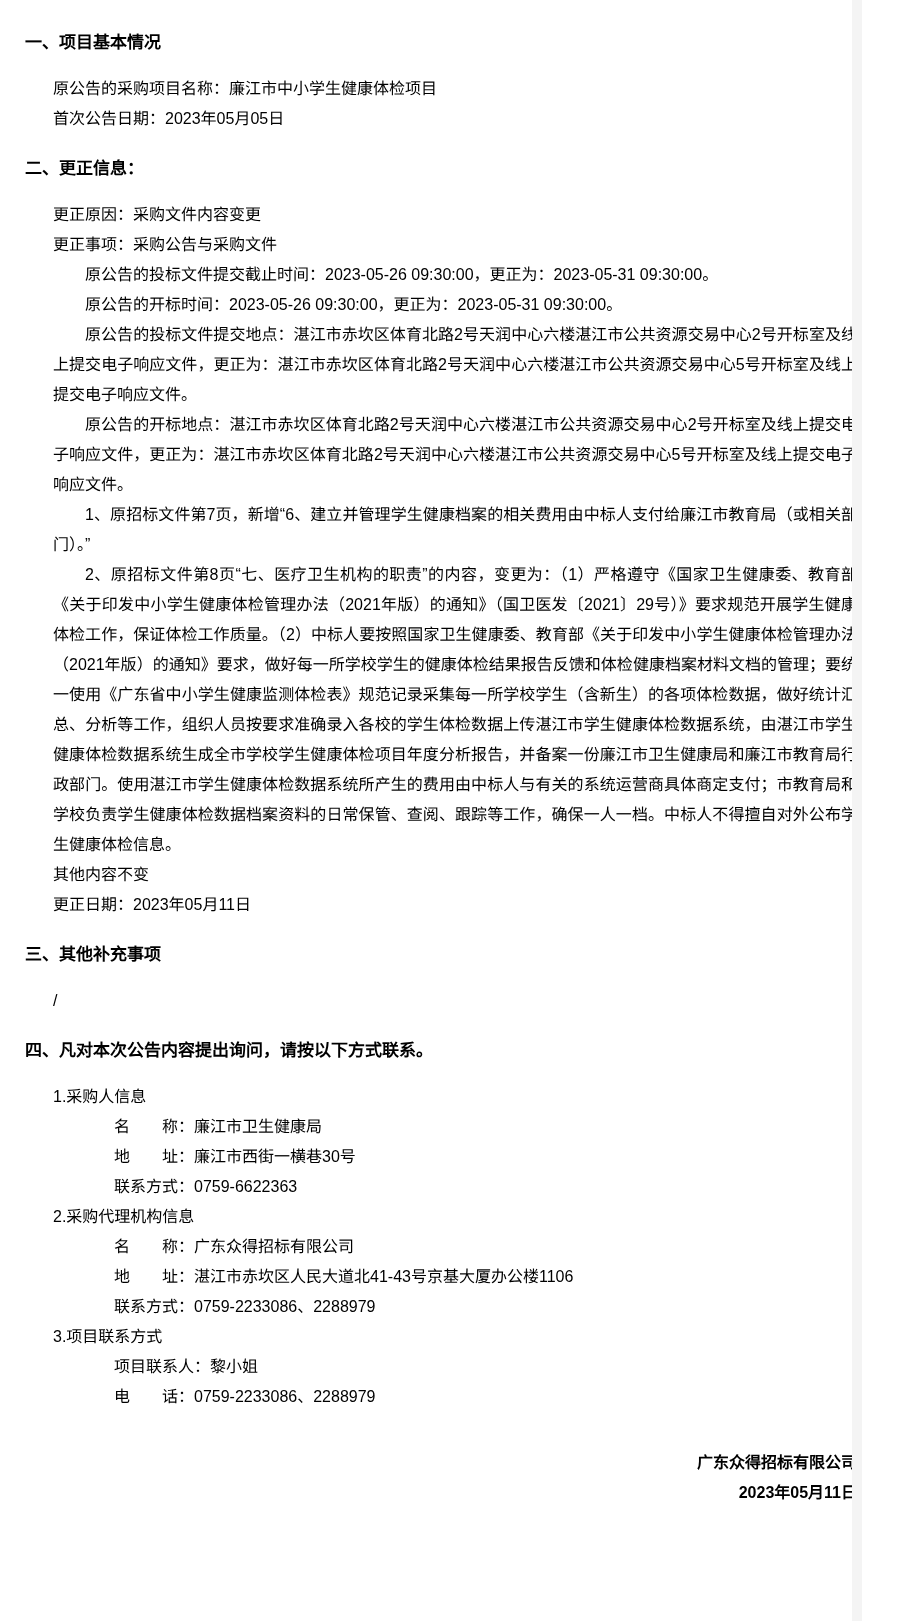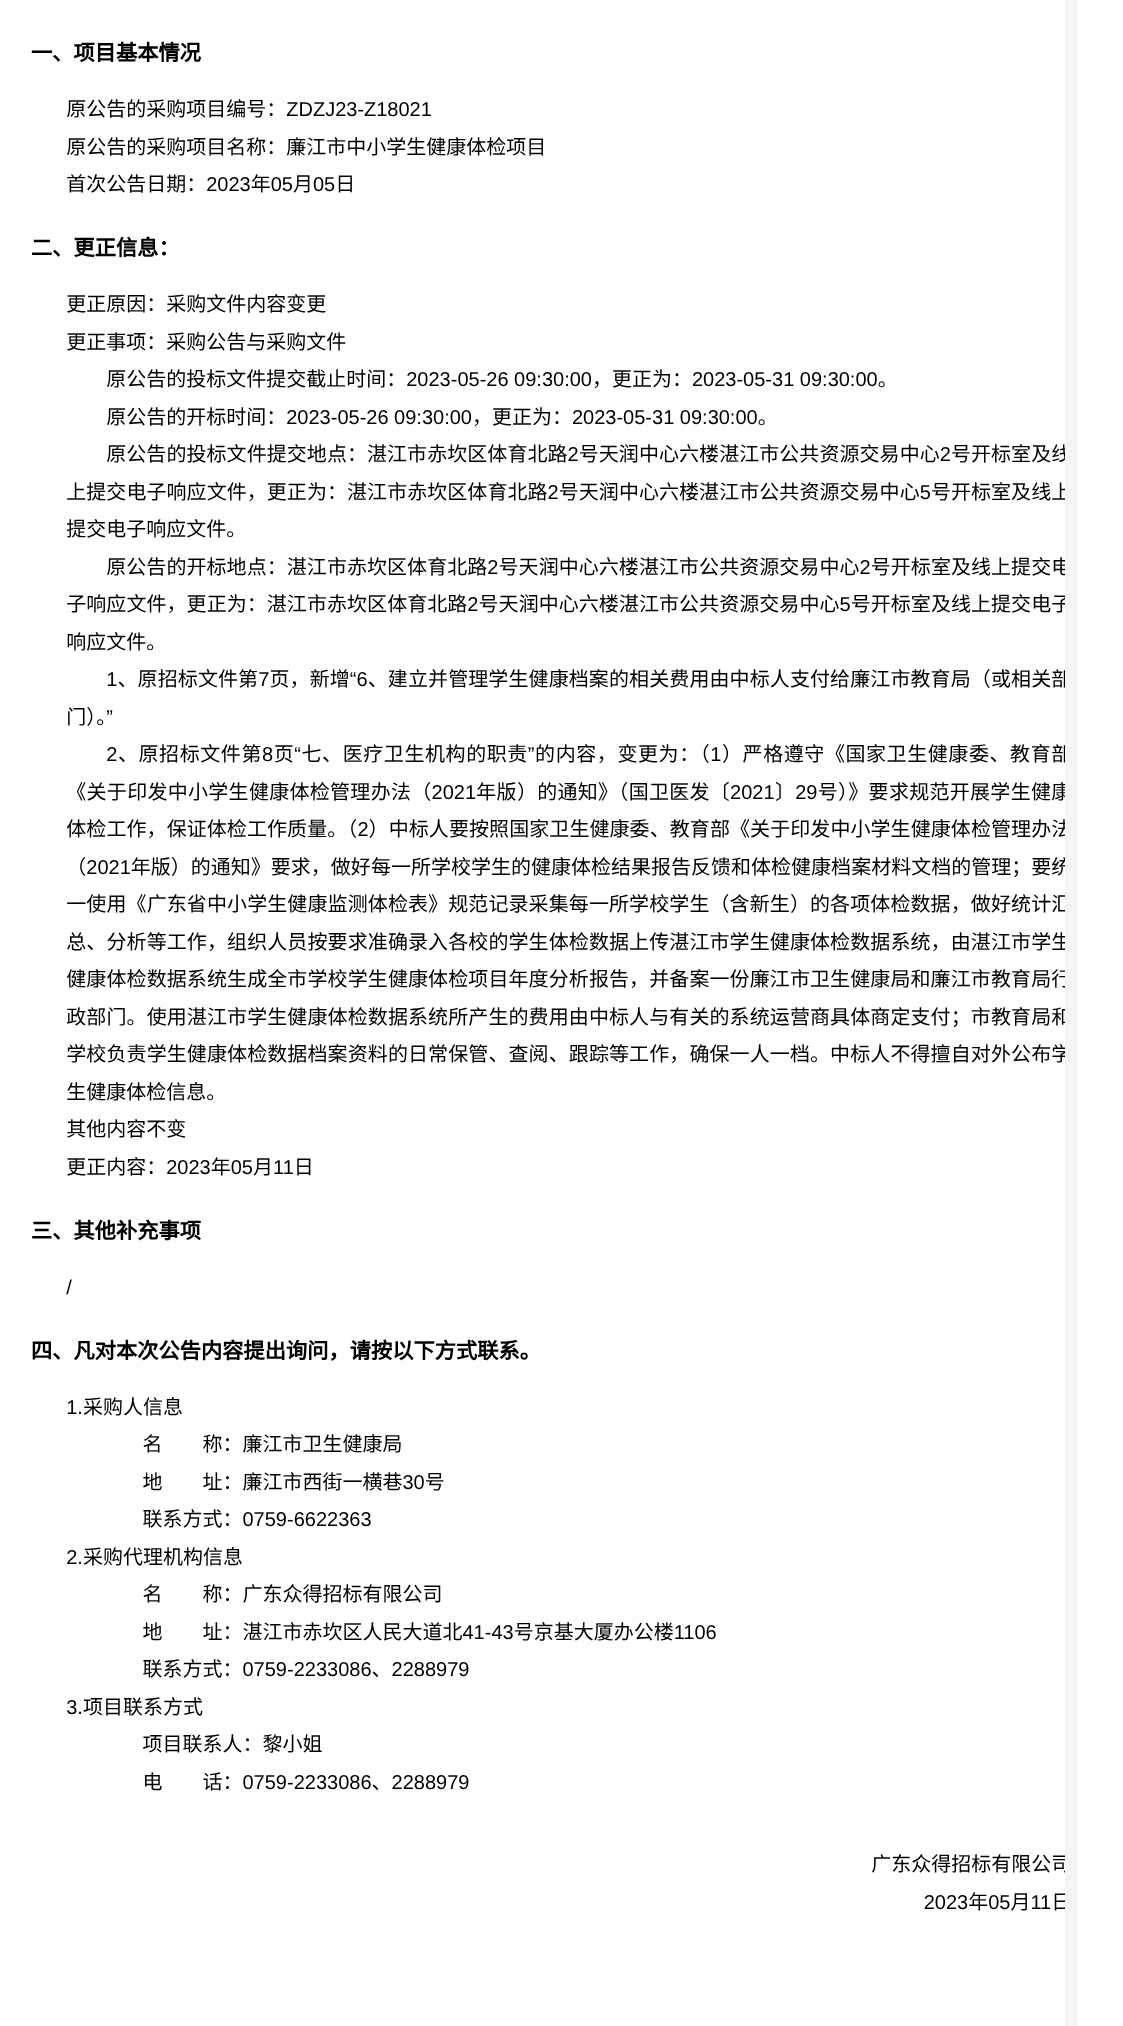--- a/index.html
+++ b/index.html
@@ -47,44 +47,44 @@
     word-break: break-all;
   }
   .p-indent { text-indent: 32px; }
   .p-group { }
   .p-detail { margin-left: 89px; }
   .sign {
     font-size: 16px;
     line-height: 30px;
     text-align: right;
     margin: 0;
+    font-weight: bold;
   }
   .sign-first { margin-top: 36px; }
 </style>
 </head>
 <body>
 
 <div class="page">
   <div class="content">
     <div id="blocks-host">
         <h2 class="blk h">一、项目基本情况</h2>
-        <p class="blk p">原公告的采购项目编号：ZDZJ23-Z18021</p>
         <p class="blk p">原公告的采购项目名称：廉江市中小学生健康体检项目</p>
         <p class="blk p">首次公告日期：2023年05月05日</p>
         <h2 class="blk h">二、更正信息：</h2>
         <p class="blk p">更正原因：采购文件内容变更</p>
         <p class="blk p">更正事项：采购公告与采购文件</p>
         <p class="blk p p-indent">原公告的投标文件提交截止时间：2023-05-26 09:30:00，更正为：2023-05-31 09:30:00。</p>
         <p class="blk p p-indent">原公告的开标时间：2023-05-26 09:30:00，更正为：2023-05-31 09:30:00。</p>
         <p class="blk p p-indent">原公告的投标文件提交地点：湛江市赤坎区体育北路2号天润中心六楼湛江市公共资源交易中心2号开标室及线上提交电子响应文件，更正为：湛江市赤坎区体育北路2号天润中心六楼湛江市公共资源交易中心5号开标室及线上提交电子响应文件。</p>
         <p class="blk p p-indent">原公告的开标地点：湛江市赤坎区体育北路2号天润中心六楼湛江市公共资源交易中心2号开标室及线上提交电子响应文件，更正为：湛江市赤坎区体育北路2号天润中心六楼湛江市公共资源交易中心5号开标室及线上提交电子响应文件。</p>
         <p class="blk p p-indent">1、原招标文件第7页，新增“6、建立并管理学生健康档案的相关费用由中标人支付给廉江市教育局（或相关部门）。”</p>
         <p class="blk p p-indent">2、原招标文件第8页“七、医疗卫生机构的职责”的内容，变更为：（1）严格遵守《国家卫生健康委、教育部《关于印发中小学生健康体检管理办法（2021年版）的通知》（国卫医发〔2021〕29号）》要求规范开展学生健康体检工作，保证体检工作质量。（2）中标人要按照国家卫生健康委、教育部《关于印发中小学生健康体检管理办法（2021年版）的通知》要求，做好每一所学校学生的健康体检结果报告反馈和体检健康档案材料文档的管理；要统一使用《广东省中小学生健康监测体检表》规范记录采集每一所学校学生（含新生）的各项体检数据，做好统计汇总、分析等工作，组织人员按要求准确录入各校的学生体检数据上传湛江市学生健康体检数据系统，由湛江市学生健康体检数据系统生成全市学校学生健康体检项目年度分析报告，并备案一份廉江市卫生健康局和廉江市教育局行政部门。使用湛江市学生健康体检数据系统所产生的费用由中标人与有关的系统运营商具体商定支付；市教育局和学校负责学生健康体检数据档案资料的日常保管、查阅、跟踪等工作，确保一人一档。中标人不得擅自对外公布学生健康体检信息。</p>
         <p class="blk p">其他内容不变</p>
-        <p class="blk p">更正内容：2023年05月11日</p>
+        <p class="blk p">更正日期：2023年05月11日</p>
         <h2 class="blk h">三、其他补充事项</h2>
         <p class="blk p">/</p>
         <h2 class="blk h">四、凡对本次公告内容提出询问，请按以下方式联系。</h2>
         <p class="blk p p-group">1.采购人信息</p>
         <p class="blk p p-detail">名　　称：廉江市卫生健康局</p>
         <p class="blk p p-detail">地　　址：廉江市西街一横巷30号</p>
         <p class="blk p p-detail">联系方式：0759-6622363</p>
         <p class="blk p p-group">2.采购代理机构信息</p>
         <p class="blk p p-detail">名　　称：广东众得招标有限公司</p>
         <p class="blk p p-detail">地　　址：湛江市赤坎区人民大道北41-43号京基大厦办公楼1106</p>

